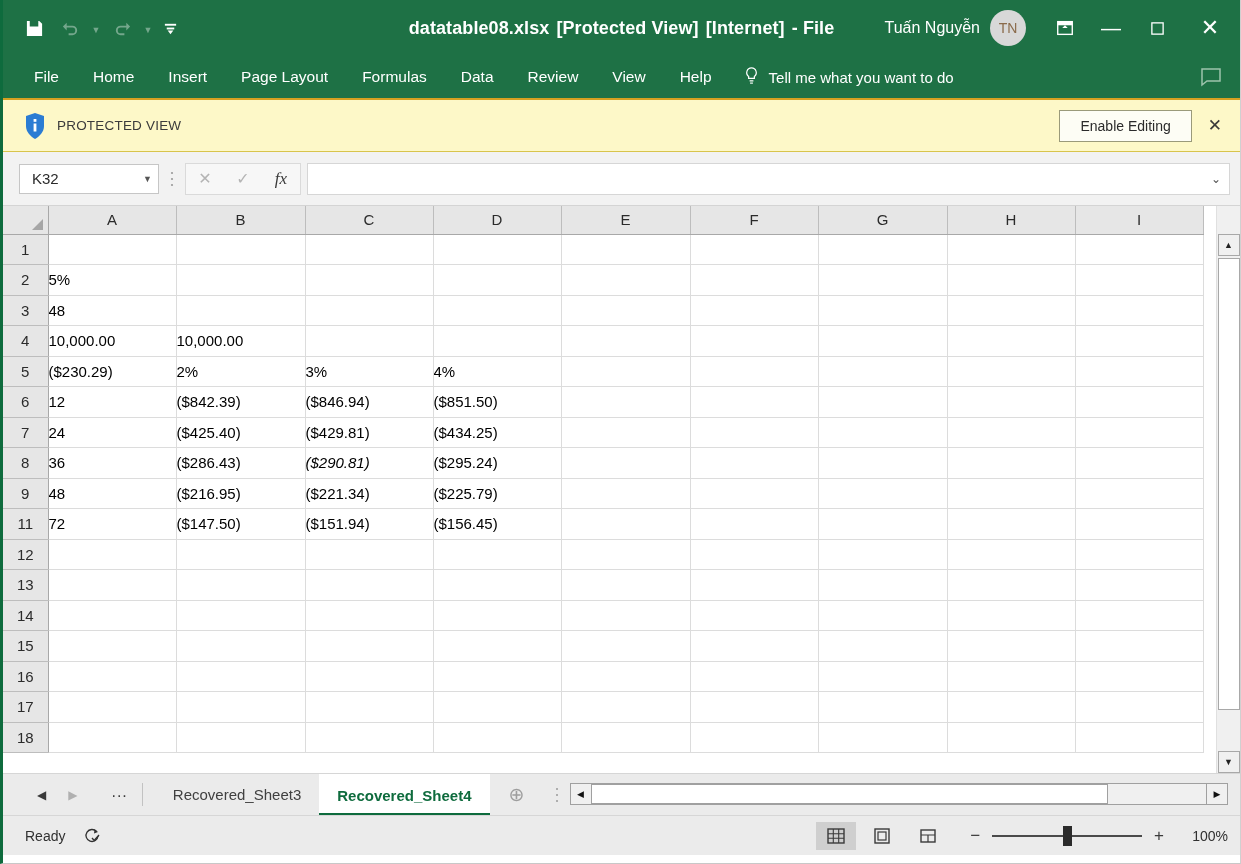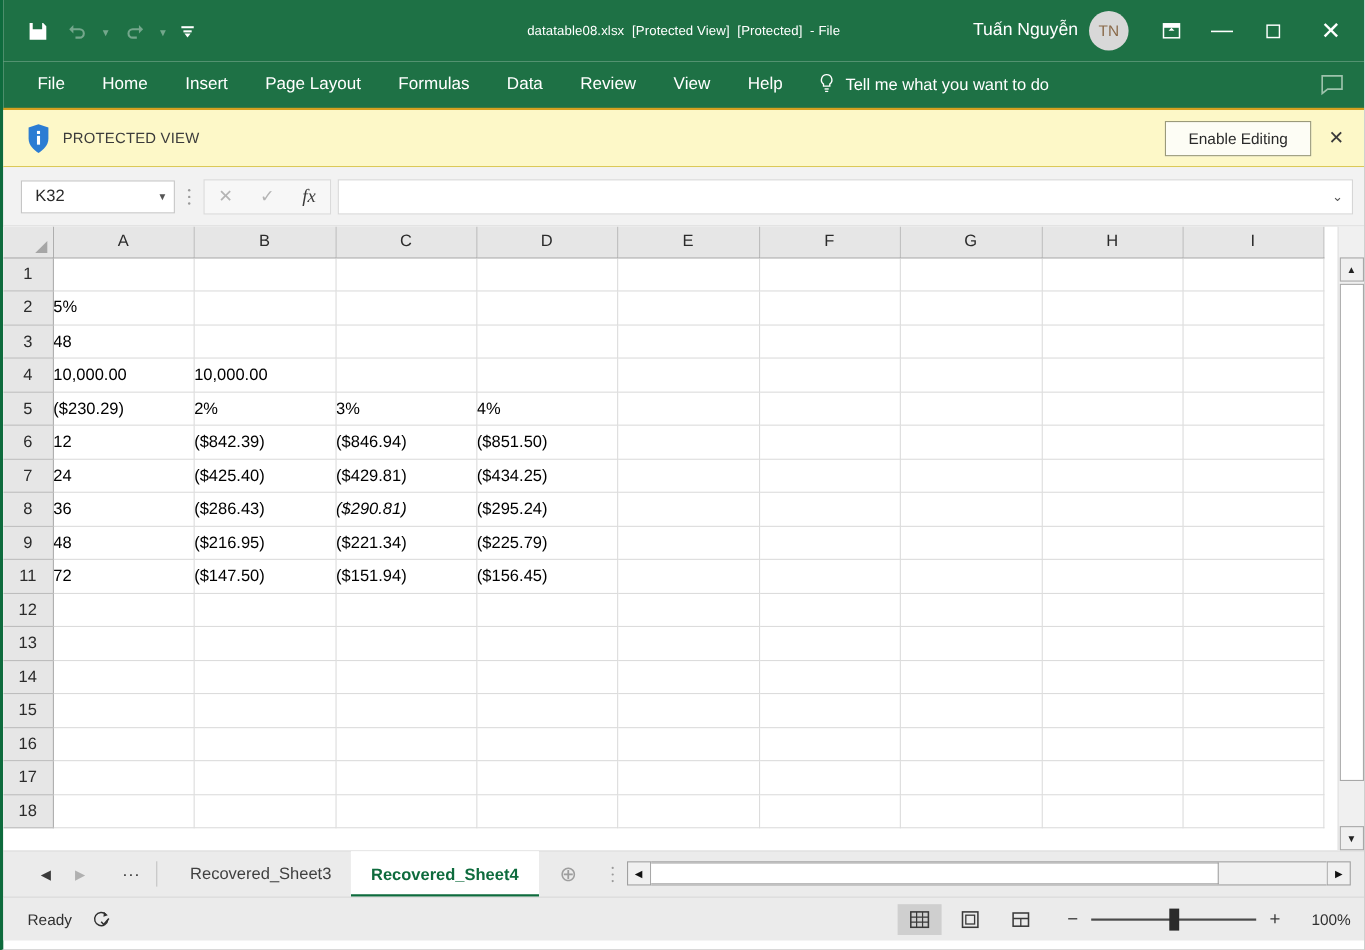--- a/index.html
+++ b/index.html
@@ -35,22 +35,23 @@
     width: 14px; height: 32px; display: flex; align-items: flex-end;
     justify-content: center; color: #74a78c; font-size: 9px; padding-bottom: 9px;
   }
   .qat-more {
     width: 26px; height: 32px; display: flex; align-items: center;
     justify-content: center; color: #ffffff; font-size: 11px;
   }
   .title-text {
     position: absolute; left: 0; right: 0; top: 0; height: 56px;
     display: flex; align-items: center; justify-content: center;
-    color: #ffffff; font-size: 12px; letter-spacing: .1px;
+    color: #ffffff; font-size: 18px; letter-spacing: .1px;
     pointer-events: none;
+    font-weight: bold;
   }
   .title-text .fname { margin-right: 7px; }
   .title-text .tagp { margin-right: 7px; }
   .win-right {
     margin-left: auto; display: flex; align-items: center;
     height: 56px; position: relative; z-index: 3;
   }
   .acct-name { color: #ffffff; font-size: 16px; margin-right: 10px; }
   .avatar {
     width: 36px; height: 36px; border-radius: 50%;
@@ -294,21 +295,21 @@
             <rect x="2" y="3" width="12" height="2" fill="#ffffff"></rect>
             <rect x="4" y="7" width="8" height="2" fill="#ffffff"></rect>
             <path fill="#ffffff" d="M5 10h6l-3 4z"></path>
           </svg>
       </div>
     </div>
 
     <div class="title-text">
       <span class="fname">datatable08.xlsx</span>
       <span class="tagp">[Protected View]</span>
-      <span class="tagp">[Protected]</span>
+      <span class="tagp">[Internet]</span>
       <span>-  File</span>
     </div>
 
     <div class="win-right">
       <span class="acct-name">Tuấn Nguyễn</span>
       <span class="avatar">TN</span>
       <div class="win-btn">
         <svg width="20" height="20" viewBox="0 0 22 22">
             <rect x="3" y="4" width="16" height="14" fill="none" stroke="#ffffff" stroke-width="1.5"></rect>
             <rect x="3" y="4" width="16" height="4" fill="#ffffff"></rect>

